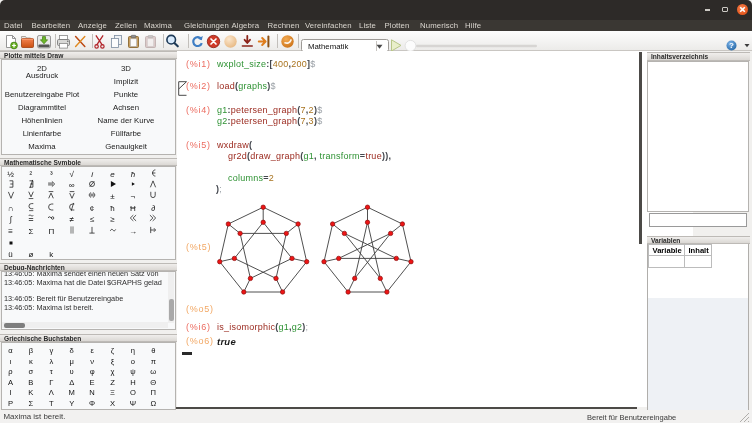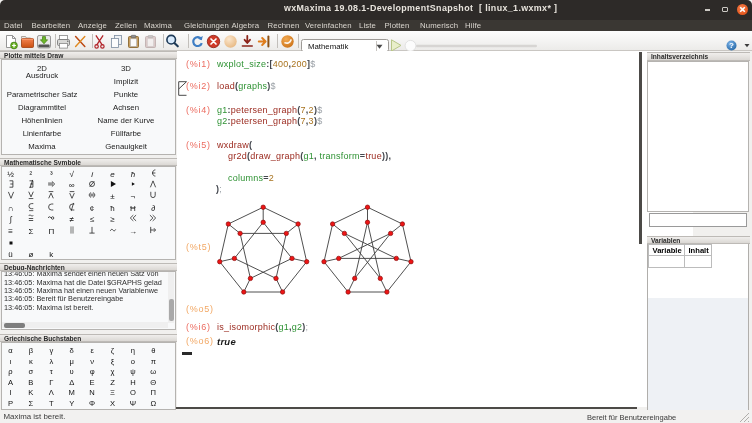--- a/index.html
+++ b/index.html
@@ -17,21 +17,20 @@
 .gk{position:absolute;font-size:7.6px;color:#111;transform:translate(-50%,-50%);white-space:nowrap}
 .dbg{position:absolute;font-size:7.3px;color:#2e2e2e;white-space:nowrap}
 #worksheet{position:absolute;left:177px;top:51px;width:516px;height:355.5px;background:#fff;overflow:hidden}
 .lbl{position:absolute;left:9px;font-size:9px;letter-spacing:.75px;color:#ec6c60;line-height:1.05}
 .lblo{position:absolute;left:9px;font-size:9px;letter-spacing:.75px;color:#f2a865;line-height:1.05}
 .code{position:absolute;font-size:9px;letter-spacing:.25px;color:#3e414a;line-height:1.05}
 .code b{font-weight:700;color:#43464d}
 .fn{color:#9b2a1f}.vr{color:#2e9233}.nm{color:#a8731f}.dl{color:#9aa0a6}
 </style></head><body>
 <div id="titlebar">
-    <span id="title">wxMaxima 19.08.1-DevelopmentSnapshot&nbsp; [ linux_1.wxmx* ]</span>
 <div class="abs" style="left:704.5px;top:9px;width:5px;height:1.5px;background:#ccc9c4"></div>
 <div class="abs" style="left:722px;top:6.5px;width:5.5px;height:5.8px;border:1.5px solid #ccc9c4;border-radius:1px"></div>
 <div class="abs" style="left:737px;top:3.5px;width:11px;height:11px;border-radius:50%;background:radial-gradient(circle at 40% 35%,#f67d4a,#e4571e 70%)">
 <svg width="11" height="11" style="position:absolute;left:0;top:0">
         <path d="M3.2 3.2L7.8 7.8M7.8 3.2L3.2 7.8" stroke="#fff" stroke-width="1.6"></path>
       </svg>
     </div>
 </div>
 <div id="menubar">
 <span class="mi" style="left:4px">Datei</span>
@@ -181,21 +180,21 @@
     <svg width="7" height="5.5" style="position:absolute;right:5.5px;top:4.2px">
       <path d="M0.5 0.8h6l-3 4z" fill="#4a4a4a"></path>
     </svg>
   </div>
 <div class="phead" style="left:0;top:50.5px;width:176.5px">Plotte mittels Draw</div>
 <div class="pbox" style="left:1px;top:59px;width:174.5px;height:95.5px"></div>
 <span class="bt" style="left:42px;top:64.4px">2D</span>
 <span class="bt" style="left:126px;top:64.4px">3D</span>
 <span class="bt" style="left:42px;top:71px">Ausdruck</span>
 <span class="bt" style="left:126px;top:77.4px">Implizit</span>
-<span class="bt" style="left:42px;top:90.4px">Parametrischer Satz</span>
+<span class="bt" style="left:42px;top:90.4px">Benutzereingabe Plot</span>
 <span class="bt" style="left:126px;top:90.4px">Punkte</span>
 <span class="bt" style="left:42px;top:103.4px">Diagrammtitel</span>
 <span class="bt" style="left:126px;top:103.4px">Achsen</span>
 <span class="bt" style="left:42px;top:116.4px">Höhenlinien</span>
 <span class="bt" style="left:126px;top:116.4px">Name der Kurve</span>
 <span class="bt" style="left:42px;top:129.4px">Linienfarbe</span>
 <span class="bt" style="left:126px;top:129.4px">Füllfarbe</span>
 <span class="bt" style="left:42px;top:142.4px">Maxima</span>
 <span class="bt" style="left:126px;top:142.4px">Genauigkeit</span>
 <div class="phead" style="left:0;top:157.5px;width:176.5px">Mathematische Symbole</div>
@@ -300,21 +299,20 @@
       <path d="M1.7 1.4V7.6M1.7 4.5H6M4.9 2.7L6.7 4.5L4.9 6.3" fill="none" stroke="#1a1a1a" stroke-width="0.75"></path>
     </svg></span>
 <span class="sy" style="left:10.5px;top:242.2px"><span style="display:inline-block;width:3px;height:3px;background:#111"></span></span>
 <span class="sy" style="left:10.5px;top:253.6px">ü</span>
 <span class="sy" style="left:30.9px;top:253.6px">ø</span>
 <span class="sy" style="left:51.3px;top:253.6px">k</span>
 <div class="phead" style="left:0;top:262.5px;width:176.5px">Debug-Nachrichten</div>
 <div class="pbox" style="left:1px;top:271px;width:174.5px;height:58.5px;overflow:hidden">
     <div class="dbg" style="left:2px;top:-3.2px">13:46:05: Maxima sendet einen neuen Satz von</div>
     <div class="dbg" style="left:2px;top:5.8px">13:46:05: Maxima hat die Datei $GRAPHS gelad</div>
-    <div class="dbg" style="left:2px;top:14.1px">13:46:05: Maxima hat einen neuen Variablenwe</div>
     <div class="dbg" style="left:2px;top:22.4px">13:46:05: Bereit für Benutzereingabe</div>
     <div class="dbg" style="left:2px;top:30.7px">13:46:05: Maxima ist bereit.</div>
     <div style="position:absolute;right:0.5px;top:0;width:6.5px;height:51px;background:#efefef"></div>
     <div style="position:absolute;right:1px;top:27px;width:5px;height:22px;background:#a9a9a9;border-radius:2px"></div>
     <div style="position:absolute;left:0;bottom:0.5px;width:166px;height:6px;background:#efefef"></div>
     <div style="position:absolute;left:1.5px;bottom:1px;width:21px;height:4.5px;background:#7e7e7e;border-radius:2px"></div>
   </div>
 <div class="phead" style="left:0;top:333.5px;width:176.5px">Griechische Buchstaben</div>
 <div class="pbox" style="left:1px;top:342px;width:174.5px;height:68px"></div>
 <span class="gk" style="left:10.5px;top:350.0px">α</span>

